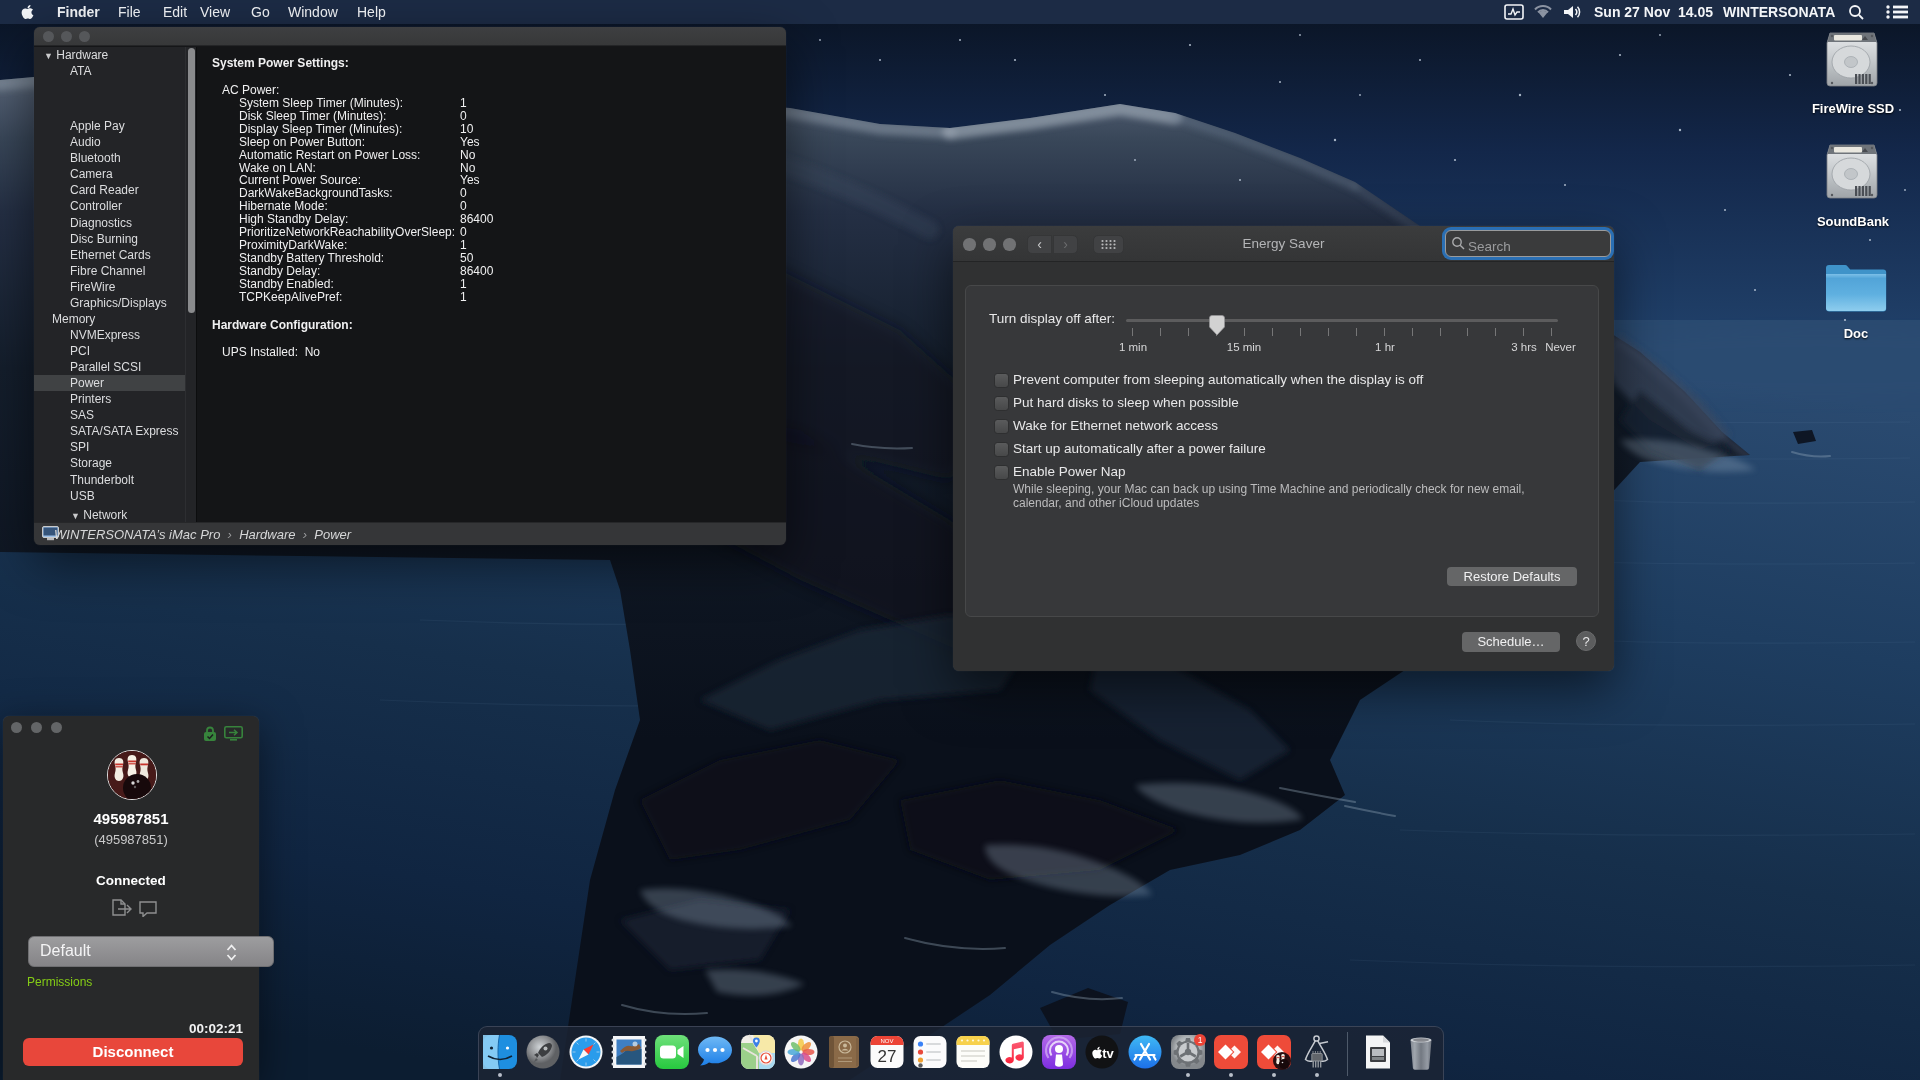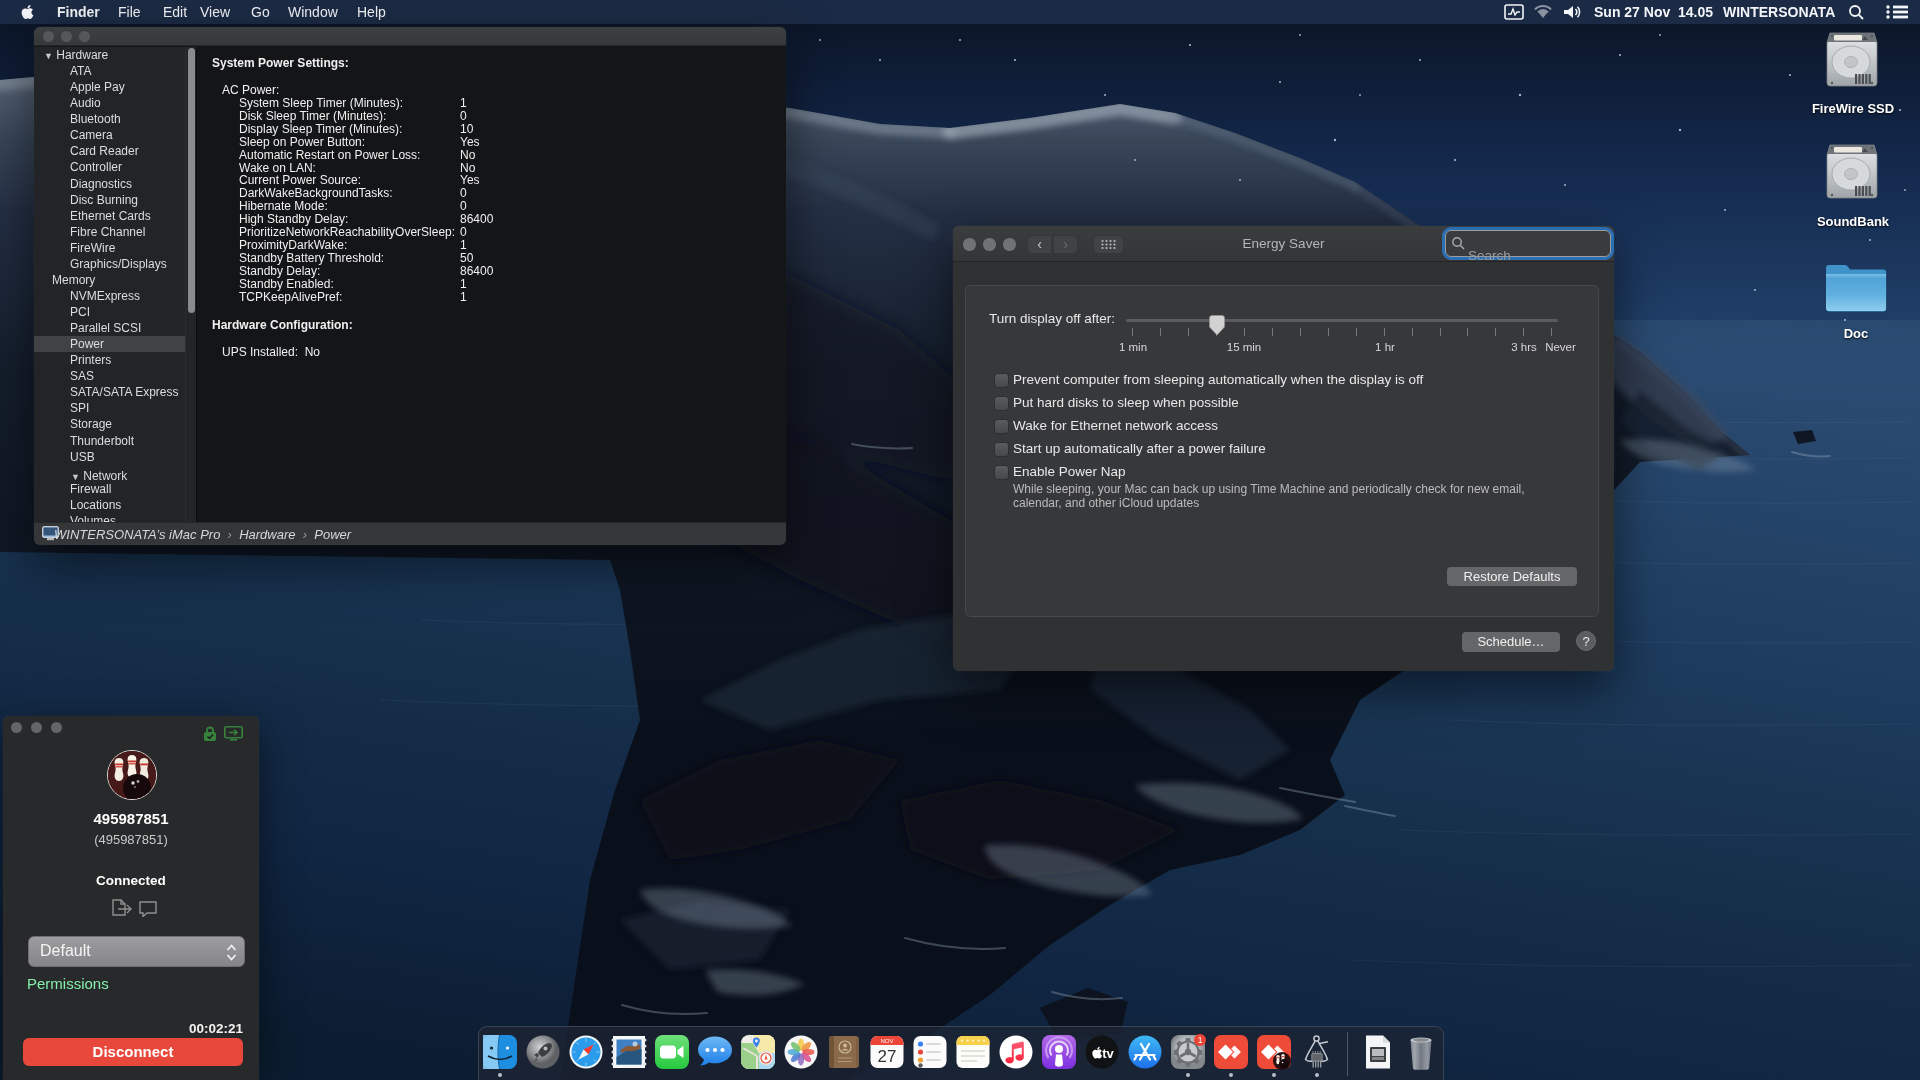--- a/index.html
+++ b/index.html
@@ -251,21 +251,21 @@
 
   <div class="abs" style="left:0;top:0;width:752px;height:19px;background:linear-gradient(#3e3f41,#373839);border-bottom:1px solid #242527;">
     <div style="position:absolute;left:9px;top:4px;width:11px;height:11px;border-radius:50%;background:#55575a;"></div>
     <div style="position:absolute;left:27px;top:4px;width:11px;height:11px;border-radius:50%;background:#55575a;"></div>
     <div style="position:absolute;left:45px;top:4px;width:11px;height:11px;border-radius:50%;background:#55575a;"></div>
   </div>
 
   <div class="abs" style="left:0;top:20px;width:151px;height:475px;background:#232427;color:#dcdddf;font-size:12px;overflow:hidden;">
     <div style="height:16.07px;line-height:16.07px;padding-left:10px;"><span style="font-size:9px;color:#c9cacc;">▼</span> Hardware</div>
     <div style="height:16.07px;line-height:16.07px;padding-left:36px;white-space:nowrap;">ATA</div>
-    <div style="height:16.07px;line-height:16.07px;padding-left:36px;white-space:nowrap;">Apple Pay</div>
+    <div style="height:16.07px;line-height:16.07px;padding-left:36px;white-space:nowrap;margin-top:39px;">Apple Pay</div>
     <div style="height:16.07px;line-height:16.07px;padding-left:36px;white-space:nowrap;">Audio</div>
     <div style="height:16.07px;line-height:16.07px;padding-left:36px;white-space:nowrap;">Bluetooth</div>
     <div style="height:16.07px;line-height:16.07px;padding-left:36px;white-space:nowrap;">Camera</div>
     <div style="height:16.07px;line-height:16.07px;padding-left:36px;white-space:nowrap;">Card Reader</div>
     <div style="height:16.07px;line-height:16.07px;padding-left:36px;white-space:nowrap;">Controller</div>
     <div style="height:16.07px;line-height:16.07px;padding-left:36px;white-space:nowrap;">Diagnostics</div>
     <div style="height:16.07px;line-height:16.07px;padding-left:36px;white-space:nowrap;">Disc Burning</div>
     <div style="height:16.07px;line-height:16.07px;padding-left:36px;white-space:nowrap;">Ethernet Cards</div>
     <div style="height:16.07px;line-height:16.07px;padding-left:36px;white-space:nowrap;">Fibre Channel</div>
     <div style="height:16.07px;line-height:16.07px;padding-left:36px;white-space:nowrap;">FireWire</div>
@@ -352,21 +352,21 @@
           <circle cx="17.5" cy="13" r="1.1"></circle>
           <circle cx="21.5" cy="13" r="1.1"></circle>
       </g>
     </svg>
     <div class="abs" style="left:0;top:10px;width:661px;text-align:center;color:#b4b5b7;font-size:13.5px;">Energy Saver</div>
     <div class="abs" style="left:492px;top:4px;width:166px;height:27px;border-radius:6px;box-shadow:0 0 0 3px #2a6fb4;background:#3a3b3c;border:1px solid #999b9d;">
       <svg class="abs" style="left:5px;top:5px" width="15" height="15" viewBox="0 0 15 15">
         <circle cx="6" cy="6" r="4.2" fill="none" stroke="#a9aaac" stroke-width="1.4"></circle>
         <line x1="9.2" y1="9.2" x2="13" y2="13" stroke="#a9aaac" stroke-width="1.4"></line>
       </svg>
-      <div class="abs" style="left:22px;top:17px;color:#9b9c9e;font-size:13.5px;">Search</div>
+      <div class="abs" style="left:22px;top:8px;color:#9b9c9e;font-size:13.5px;">Search</div>
     </div>
   </div>
 
   <div class="abs" style="left:12px;top:59px;width:634px;height:332px;background:#37383a;border:1px solid #474849;border-radius:6px;">
     <div class="abs" style="left:0px;top:25px;width:149px;text-align:right;font-size:13.5px;">Turn display off after:</div>
 
     <div class="abs" style="left:160px;top:33px;width:432px;height:3px;background:#5c5c5d;border-radius:2px;"></div>
 
     <div id="ticks" class="abs" style="left:0;top:0;">
       <i class="tk" style="left:166px"></i>
@@ -459,28 +459,28 @@
 
   <svg class="abs" style="left:106px;top:183px" width="26" height="20" viewBox="0 0 26 20">
     <path d="M4,1 h8 l4,4 v11 h-12 z" fill="none" stroke="#8e8f90" stroke-width="1.4"></path>
     <path d="M12,1 v4 h4" fill="none" stroke="#8e8f90" stroke-width="1.4"></path>
     <path d="M9,10 h13 m-4,-4 l4,4 l-4,4" stroke="#8e8f90" stroke-width="1.4" fill="none"></path>
   </svg>
   <svg class="abs" style="left:136px;top:185px" width="18" height="16" viewBox="0 0 18 16">
     <path d="M1,1 h16 v11 h-9 l-4,3.5 v-3.5 h-3 z" fill="none" stroke="#8e8f90" stroke-width="1.4"></path>
   </svg>
 
-  <div class="abs" style="left:25px;top:220px;width:217px;height:31px;border-radius:6px;background:linear-gradient(#9d9d9f,#858487);border:1px solid #6f6f72;">
+  <div class="abs" style="left:25px;top:220px;width:246px;height:31px;border-radius:6px;background:linear-gradient(#9d9d9f,#858487);border:1px solid #6f6f72;">
     <div class="abs" style="left:11px;top:5px;color:#f4f4f5;font-size:16px;">Default</div>
     <svg class="abs" style="left:196px;top:6px" width="13" height="19" viewBox="0 0 13 19">
       <path d="M2.5,7 L6.5,2.5 L10.5,7" fill="none" stroke="#efeff0" stroke-width="1.8"></path>
       <path d="M2.5,12 L6.5,16.5 L10.5,12" fill="none" stroke="#efeff0" stroke-width="1.8"></path>
     </svg>
   </div>
-  <div class="abs" style="left:24px;top:259px;color:#86efac;font-size:15px;">Permissions</div>
+  <div class="abs" style="left:24px;top:259px;color:#84cc16;font-size:12px;">Permissions</div>
   <div class="abs" style="left:0px;top:305px;width:240px;text-align:right;color:#f2f2f3;font-size:13.5px;font-weight:bold;">00:02:21</div>
   <div class="abs" style="left:20px;top:322px;width:220px;height:28px;border-radius:6px;background:#e8473b;color:#ffffff;font-size:15px;font-weight:bold;text-align:center;line-height:28px;">Disconnect</div>
 </div>
 
 <div class="abs" style="left:478px;top:1026px;width:966px;height:54px;background:rgba(28,36,52,0.82);border:1px solid rgba(120,130,150,0.35);border-bottom:none;border-radius:9px 9px 0 0;"></div>
 
 <div class="abs" style="left:1347px;top:1032px;width:1px;height:44px;background:rgba(160,170,185,0.4);"></div>
 
 <div class="abs" style="left:498px;top:1073px;width:4px;height:4px;border-radius:50%;background:#b9bfc9;"></div>
 <div class="abs" style="left:1186px;top:1073px;width:4px;height:4px;border-radius:50%;background:#b9bfc9;"></div>

